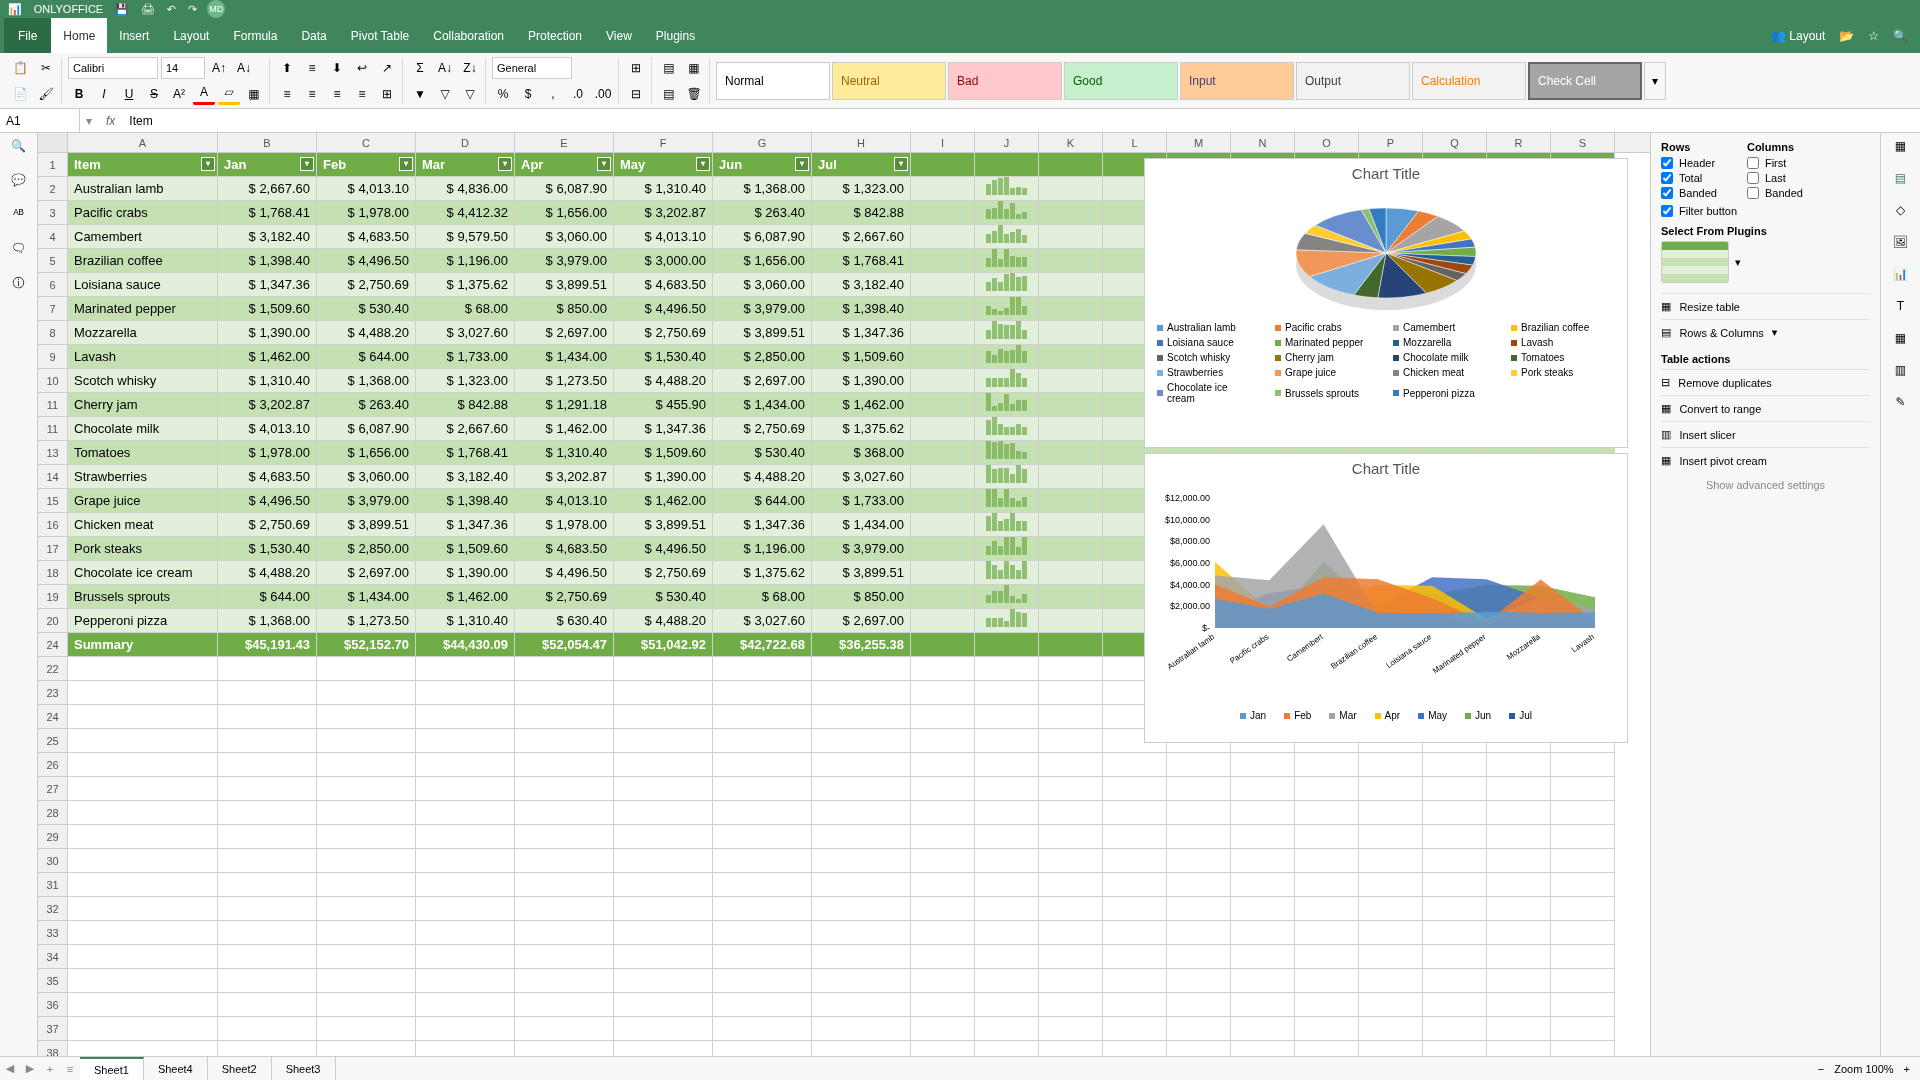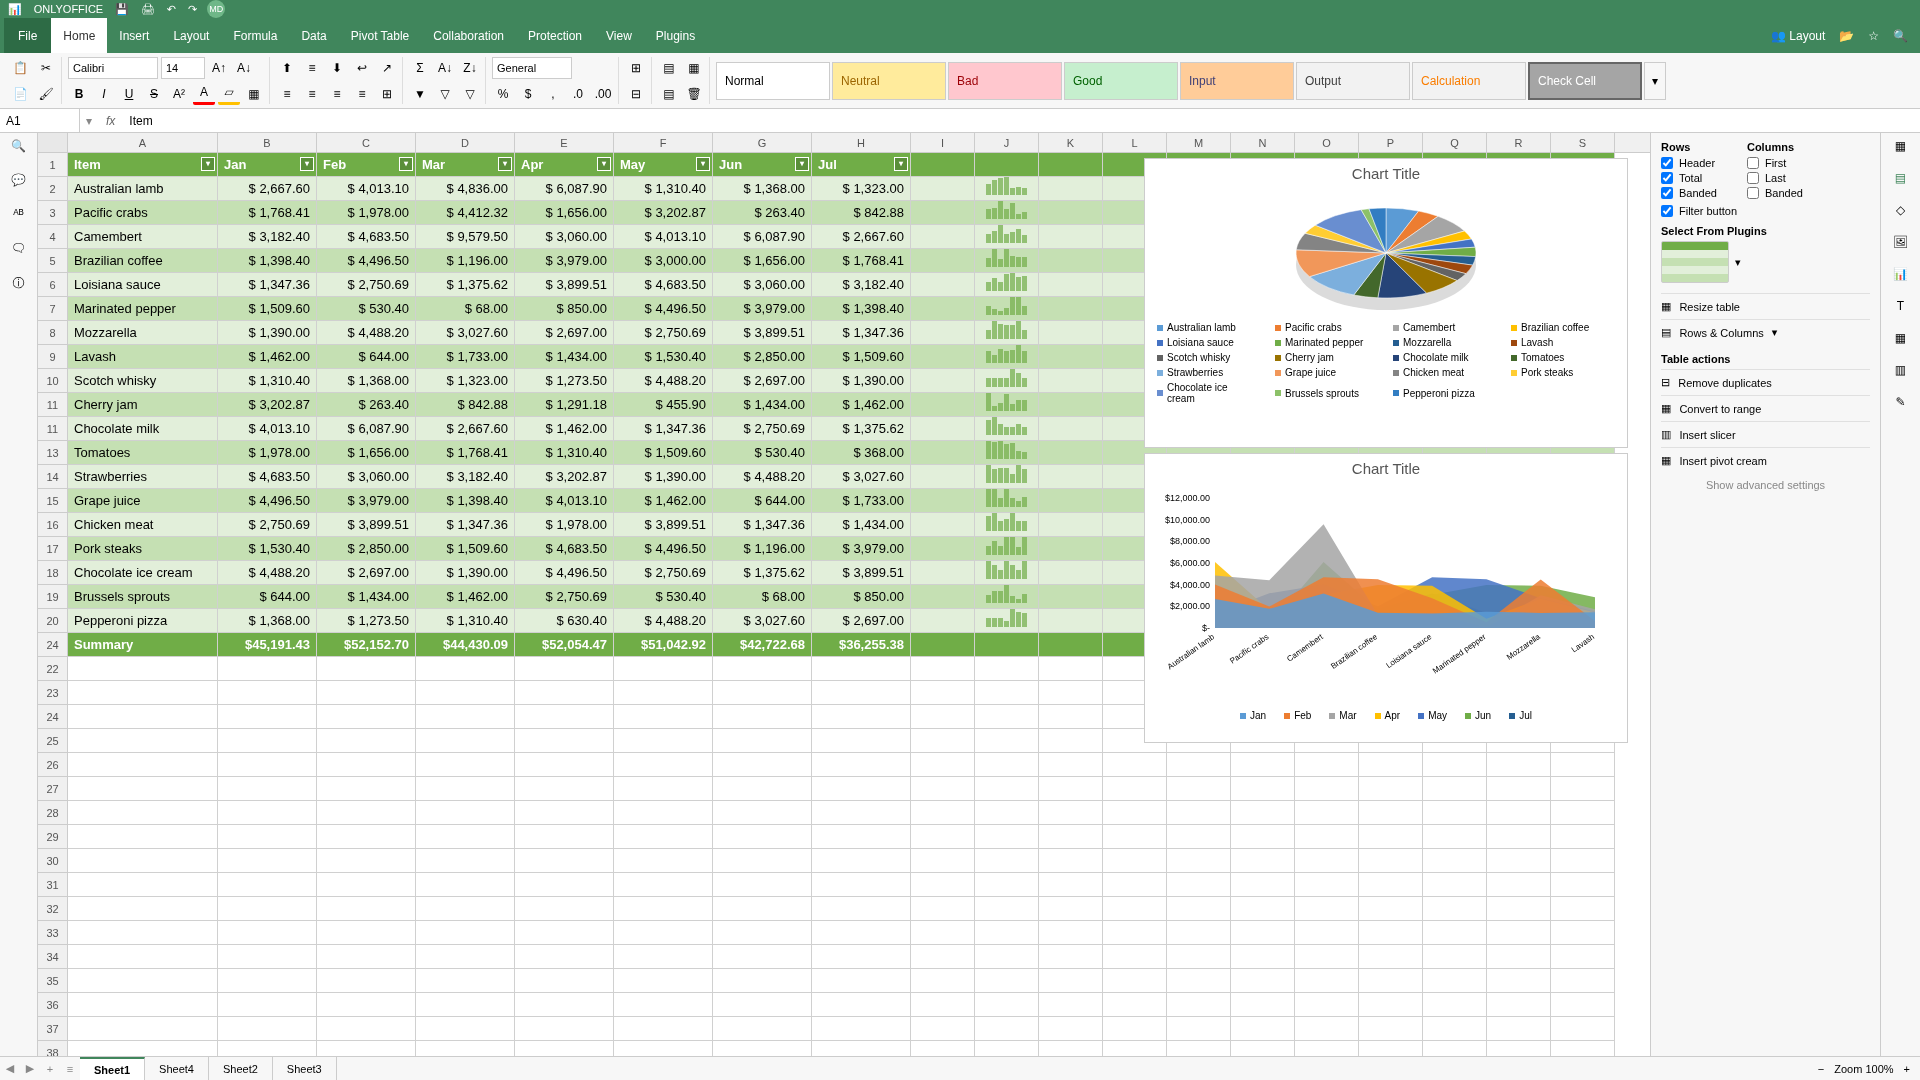--- a/index.html
+++ b/index.html
@@ -90,21 +90,21 @@
 .rp-check input { width: 12px; height: 12px; }
 .rp-action { display: flex; align-items: center; gap: 8px; padding: 6px 0; cursor: pointer; border-top: 1px solid #e0e0e0; }
 .rp-link { color: #888; text-align: center; padding-top: 6px; cursor: pointer; }
 .template-box { width: 68px; height: 42px; background: linear-gradient(#70ad47 20%, #e2efda 20% 40%, #c5e0b3 40% 60%, #e2efda 60% 80%, #c5e0b3 80%); border: 1px solid #ccc; border-radius: 2px; }
 
 
 .statusbar { height: 24px; background: #f7f7f7; border-top: 1px solid #ccc; display: flex; align-items: center; font-size: 11px; }
 .sheet-tabs { display: flex; align-items: center; height: 100%; }
 .sheet-nav { width: 20px; text-align: center; cursor: pointer; color: #888; }
 .sheet-tab { padding: 0 14px; height: 100%; display: flex; align-items: center; border-right: 1px solid #ccc; cursor: pointer; }
-.sheet-tab.active { background: #fff; font-weight: bold; border-top: 2px solid #40865c; }
+.sheet-tab.active { background: #fff; font-weight: normal; border-top: 2px solid #40865c; }
 .status-right { margin-left: auto; display: flex; align-items: center; gap: 10px; padding-right: 10px; }
 </style>
 </head>
 <body>
 
 <div class="titlebar">
   <div class="titlebar-left">
     <span>📊</span>
     <span>ONLYOFFICE</span>
     <span>💾</span>

